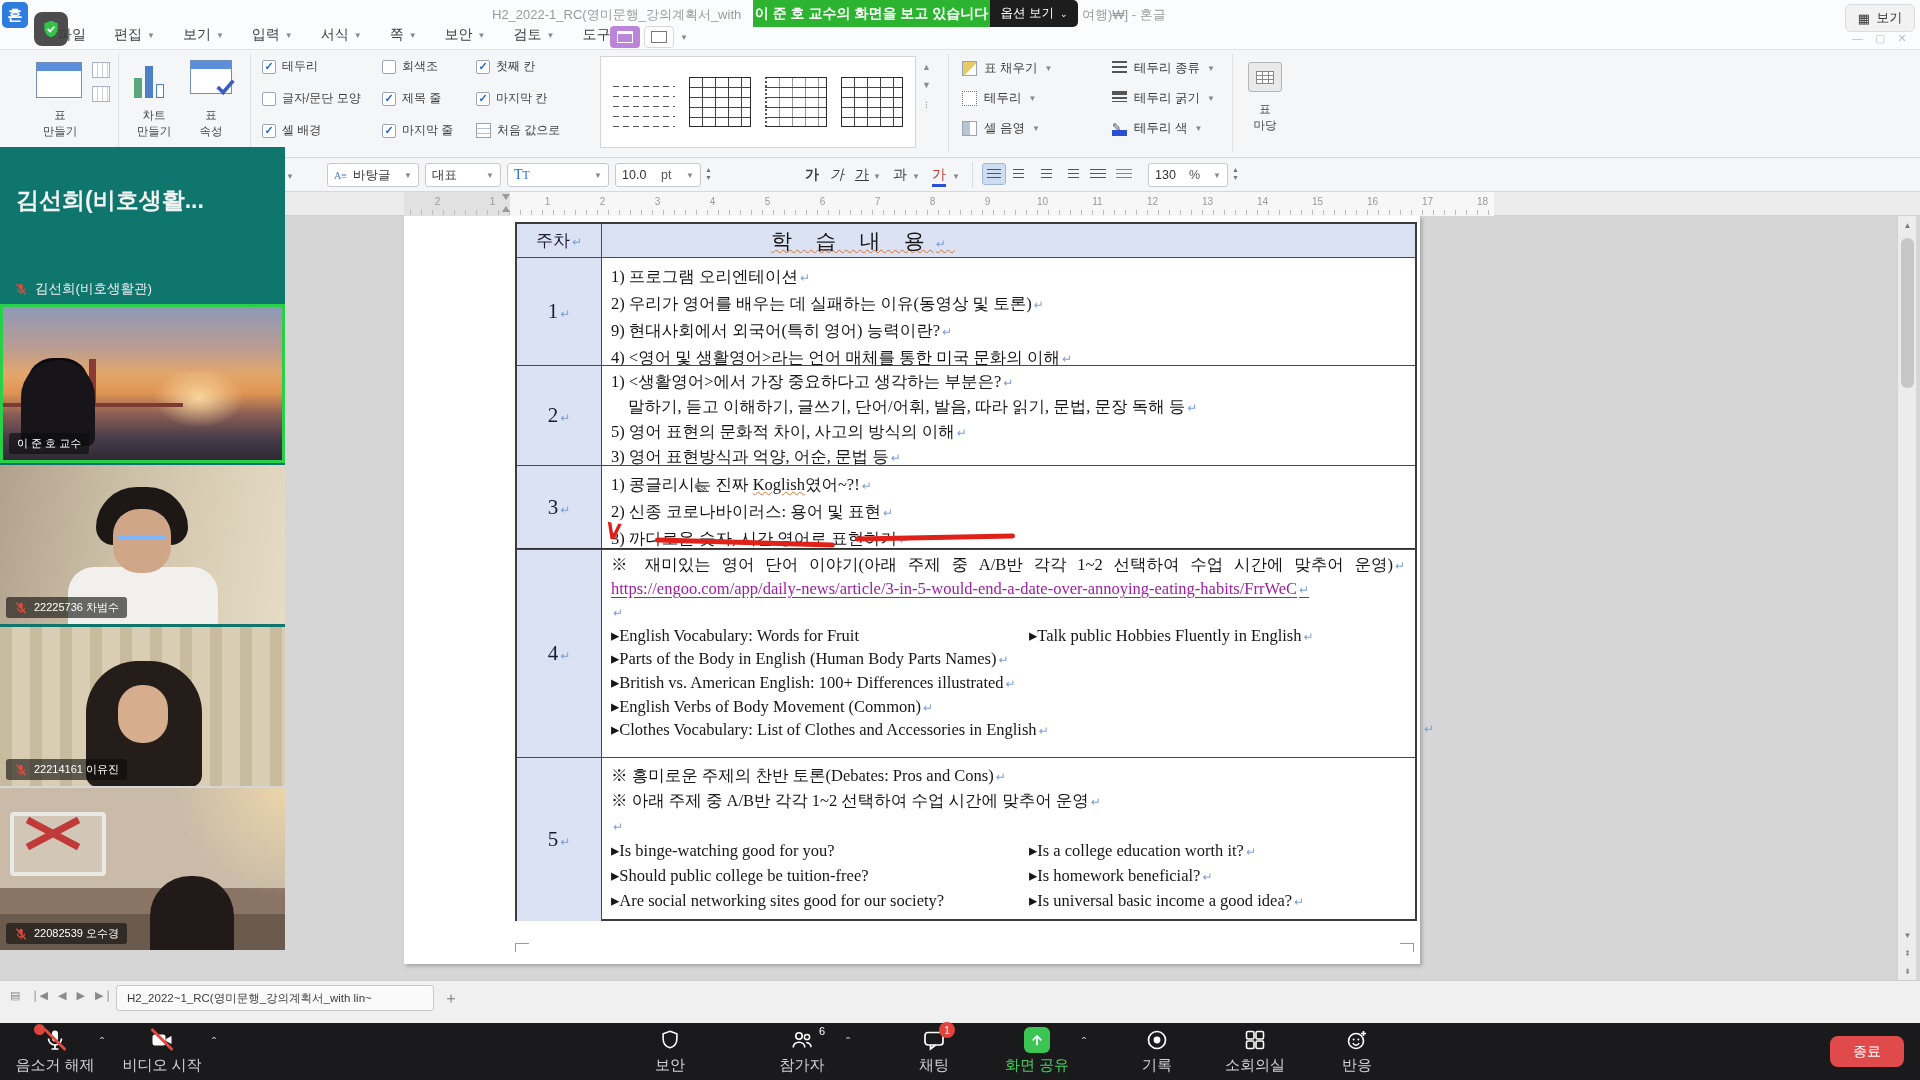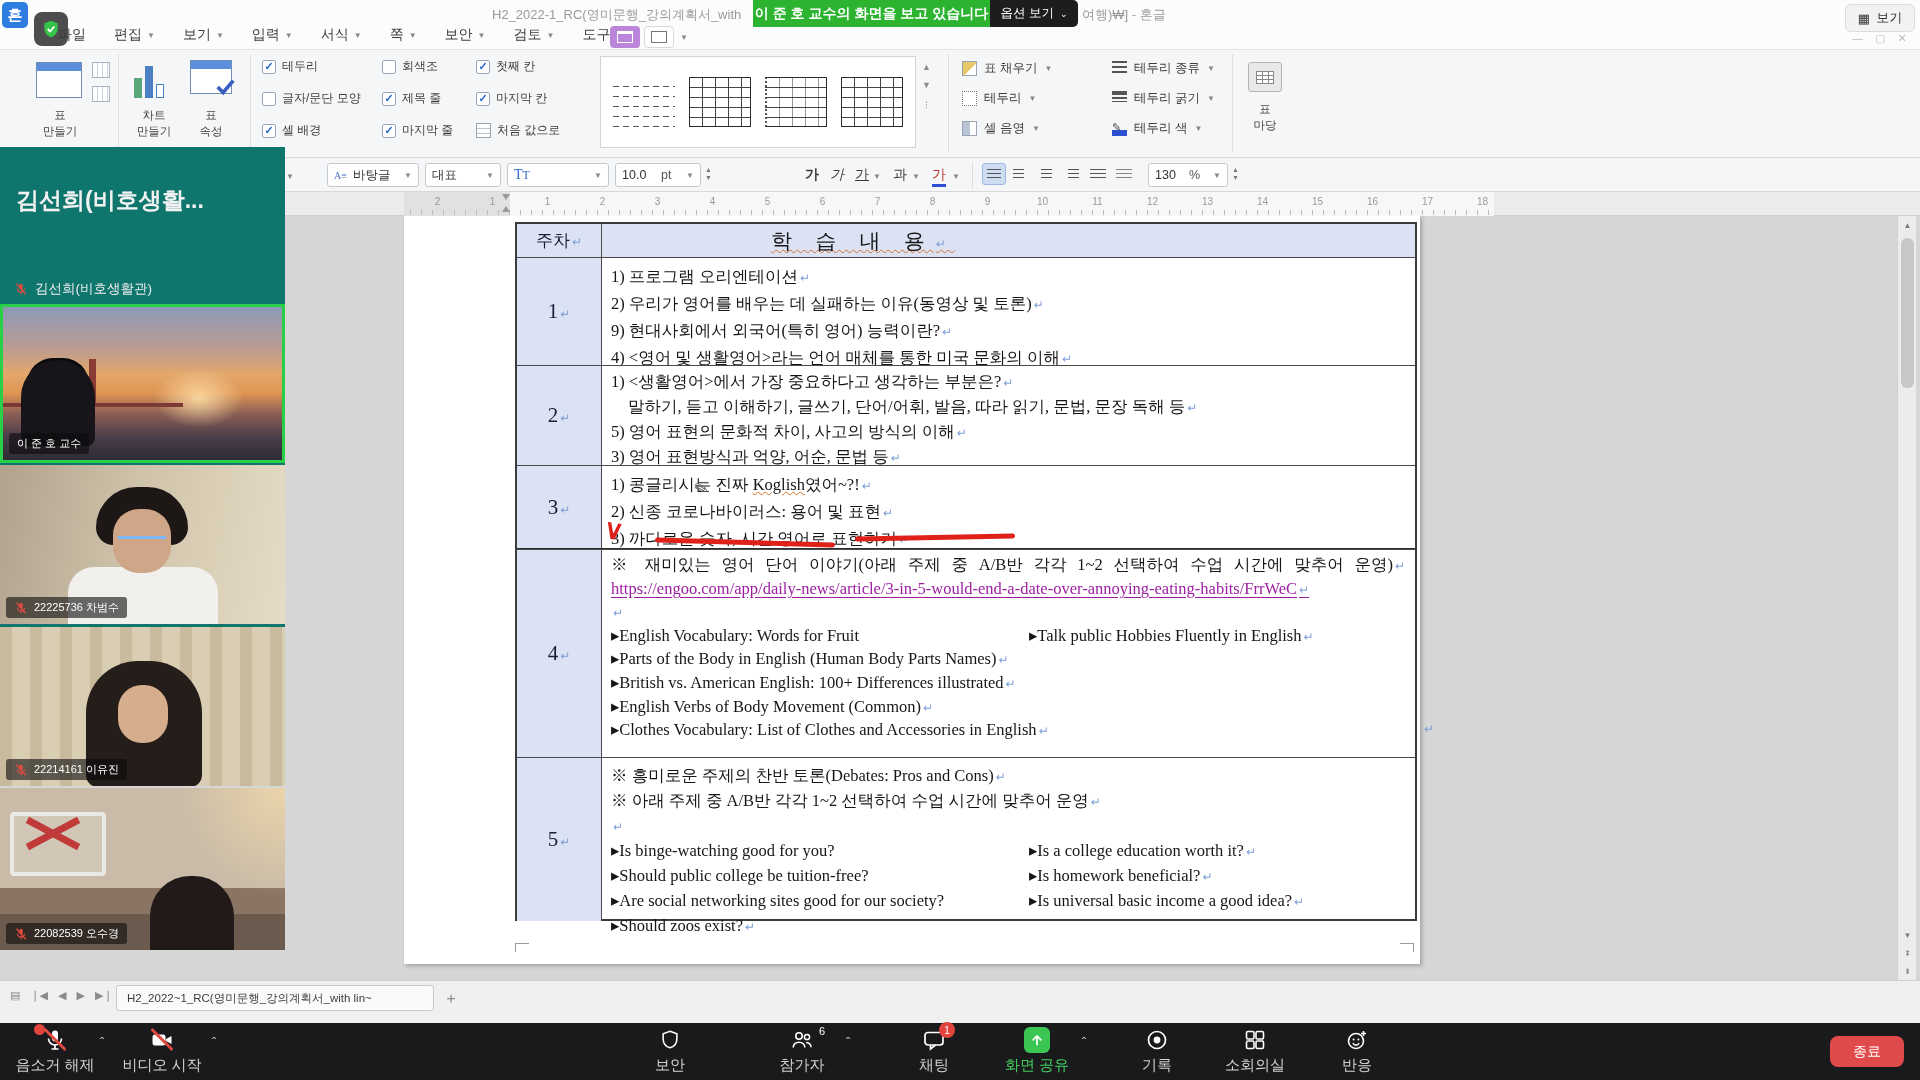--- a/index.html
+++ b/index.html
@@ -507,21 +507,20 @@
           <span class="rgt">▸Is a college education worth it?</span>
         </div>
       <div class="pair">
           <span class="lft">▸Should public college be tuition-free?</span>
           <span class="rgt">▸Is homework beneficial?</span>
         </div>
       <div class="pair">
           <span class="lft">▸Are social networking sites good for our society?</span>
           <span class="rgt">▸Is universal basic income a good idea?</span>
         </div>
-      <div class="ln">▸Should zoos exist?</div>
     </div>
   </div>
 </div>
 
 <div class="redcheck" style="left:604px;top:514px">∨</div>
 <div class="redstroke" style="left:655px;top:540px;width:180px;transform:rotate(1.6deg)"></div>
 <div class="redstroke" style="left:855px;top:535px;width:160px;transform:rotate(-1.2deg)"></div>
 <div class="pencur" style="left:694px;top:478px">✎</div>
 <div class="straypil" style="left:1424px;top:722px">↵</div>
 <div class="pgmark" style="left:515px;top:943px;border-left:1px solid #9a9a9a;border-top:1px solid #9a9a9a"></div>

